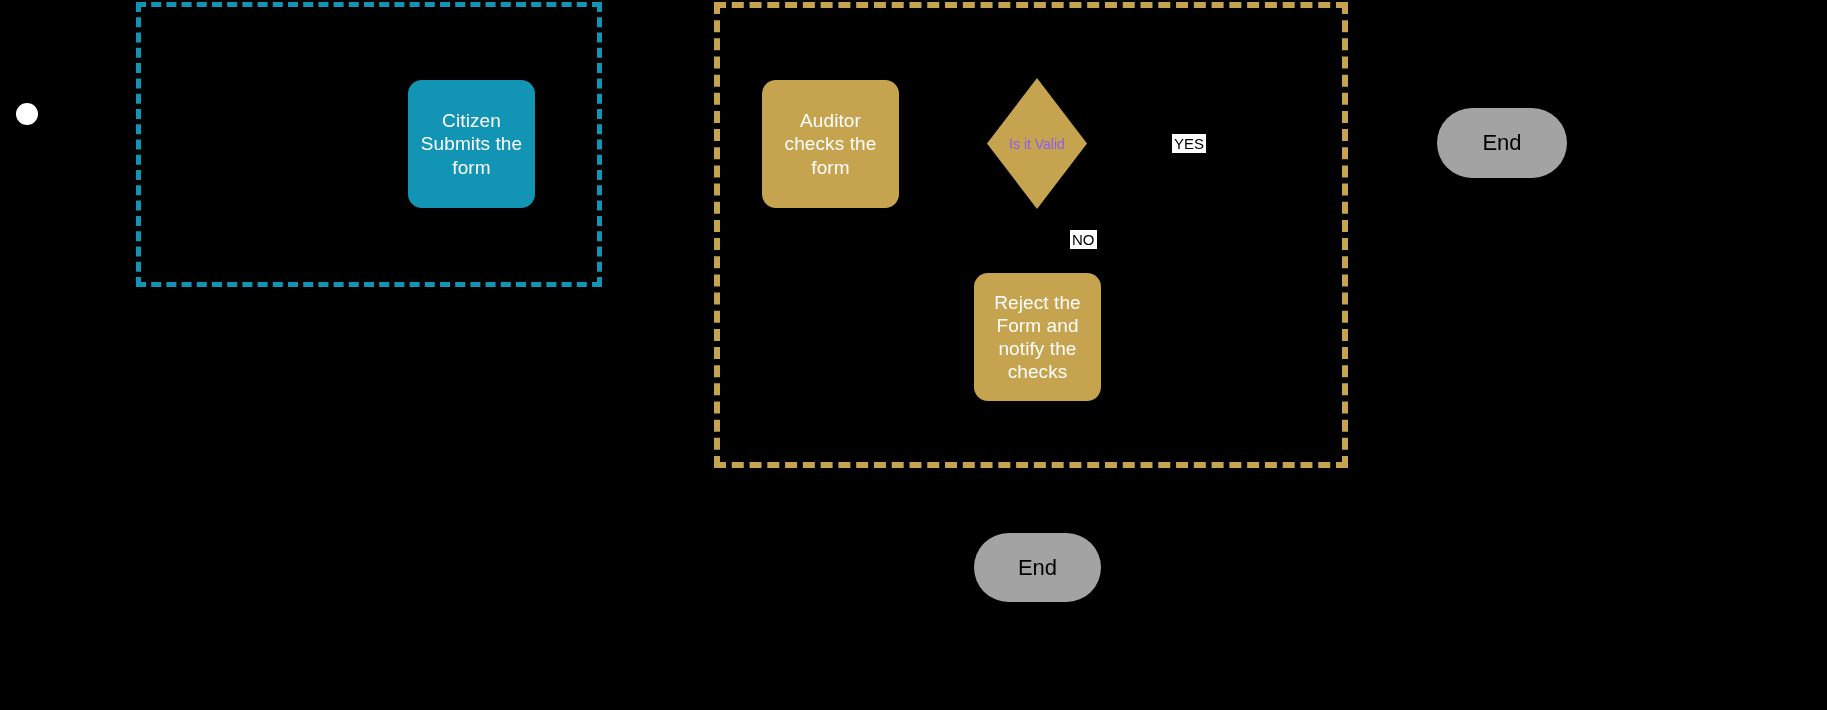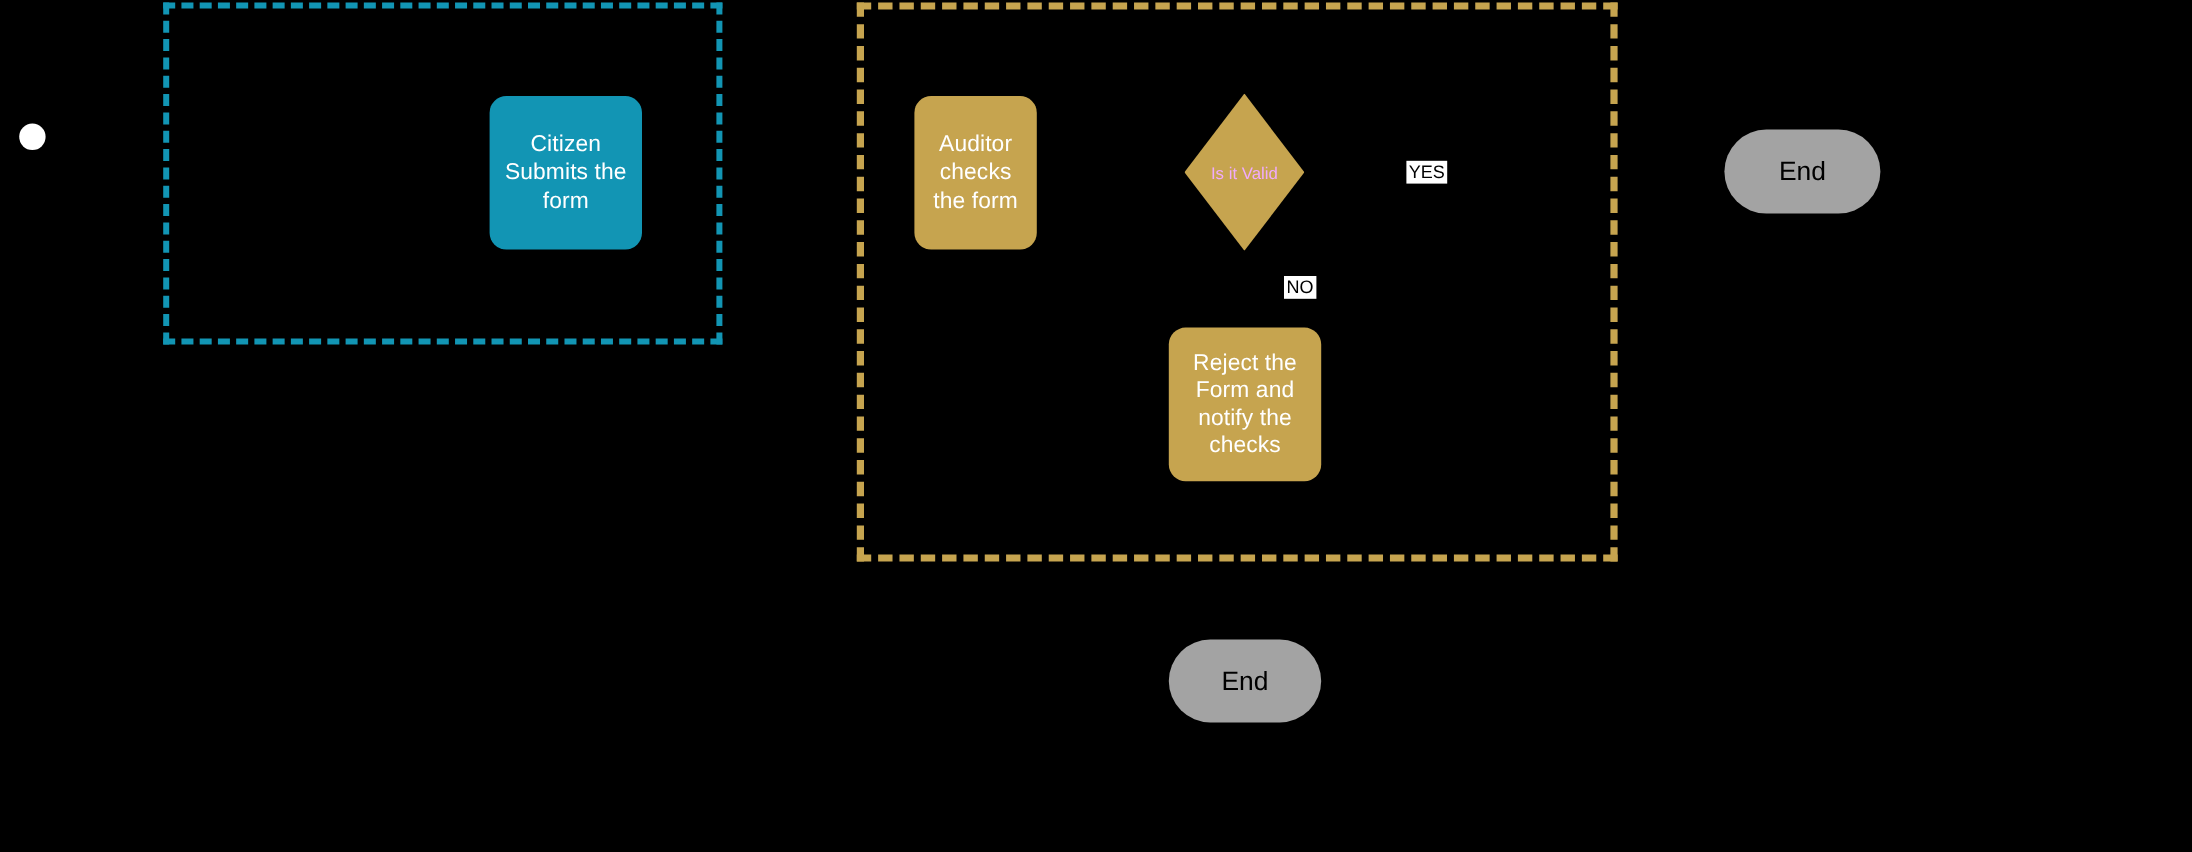--- a/index.html
+++ b/index.html
@@ -62,21 +62,21 @@
     font-size: 19px;
     line-height: 1.22;
     padding: 4px 10px;
     letter-spacing: 0.1px;
   }
   .task-blue { background: #1295b4; }
   .task-gold { background: #c6a44f; }
 
   .task-fill-form   { left: 190px;  top: 80px;  width: 127px; height: 128px; }
   .task-submit-form { left: 408px;  top: 80px;  width: 127px; height: 128px; }
-  .task-auditor     { left: 762px;  top: 80px;  width: 102px; height: 128px; }
+  .task-auditor     { left: 762px;  top: 80px;  width: 137px; height: 128px; }
   .task-confirm     { left: 1193px; top: 80px;  width: 129px; height: 128px; }
   .task-reject      { left: 974px;  top: 273px; width: 127px; height: 128px; }
 
   
   .decision {
     position: absolute;
     left: 987px;
     top: 78px;
     width: 100px;
     height: 131px;
@@ -86,21 +86,21 @@
     inset: 0;
     background: #c6a44f;
     clip-path: polygon(50% 0%, 100% 50%, 50% 100%, 0% 50%);
   }
   .decision .diamond-label {
     position: absolute;
     inset: 0;
     display: flex;
     align-items: center;
     justify-content: center;
-    color: #f0abfc;
+    color: #8b5cf6;
     font-size: 14px;
     white-space: nowrap;
   }
 
   
   .edge-label {
     position: absolute;
     background: #ffffff;
     color: #000000;
     font-size: 15px;

